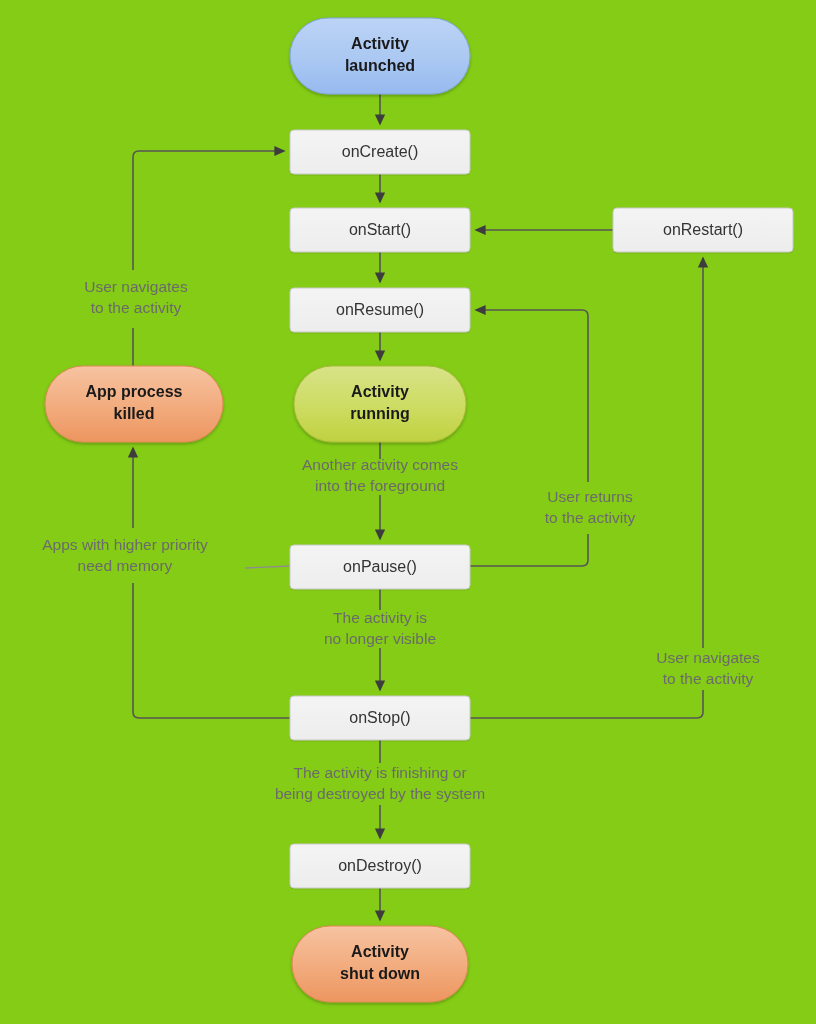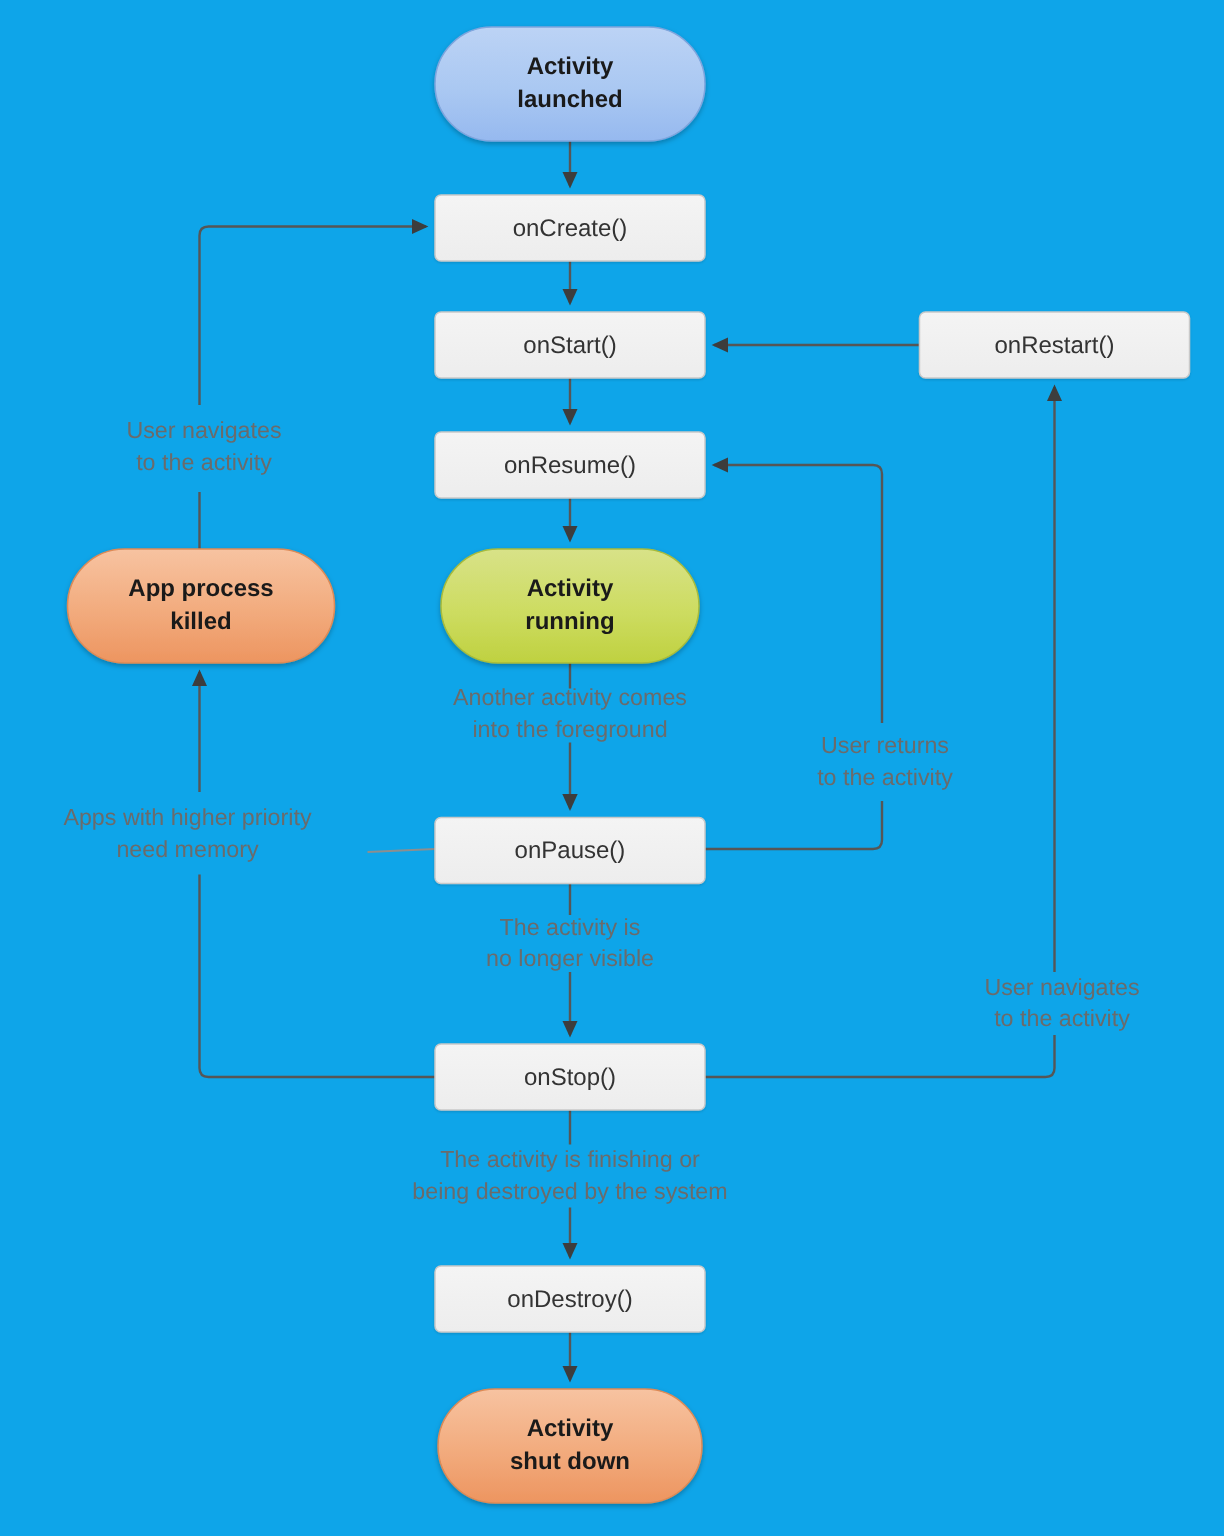--- a/index.html
+++ b/index.html
@@ -11,21 +11,21 @@
   body {
     width: 816px;
     height: 1024px;
     overflow: hidden;
     font-family: "Liberation Sans", sans-serif;
   }
   #diagram-root {
     position: relative;
     width: 816px;
     height: 1024px;
-    background: #0ea5e9;
+    background: #84cc16;
   }
   svg#lifecycle-svg {
     display: block;
     width: 816px;
     height: 1024px;
   }
   .node-label {
     font-family: "Liberation Sans", sans-serif;
     font-size: 16px;
     fill: #333333;

